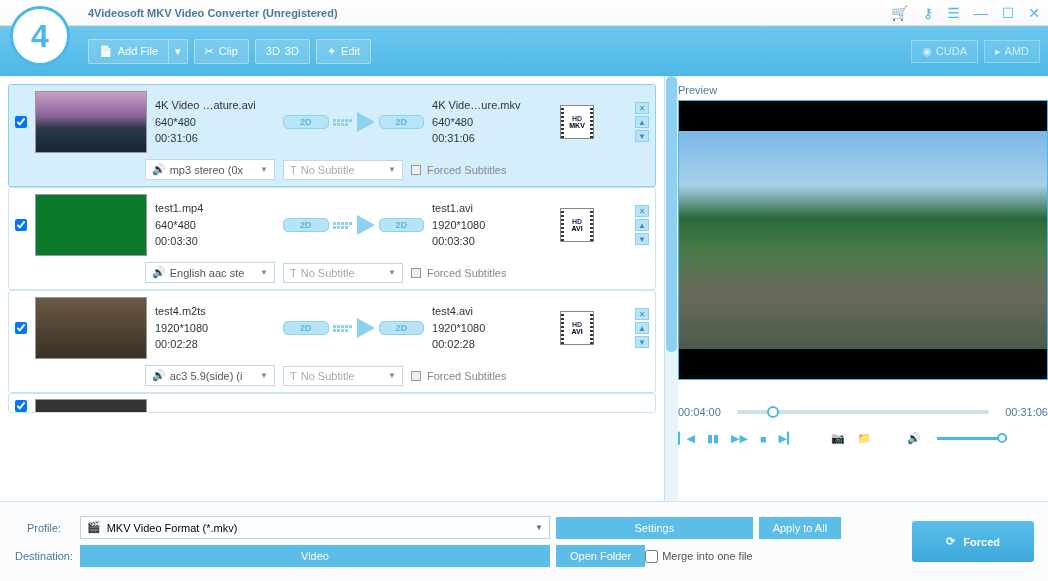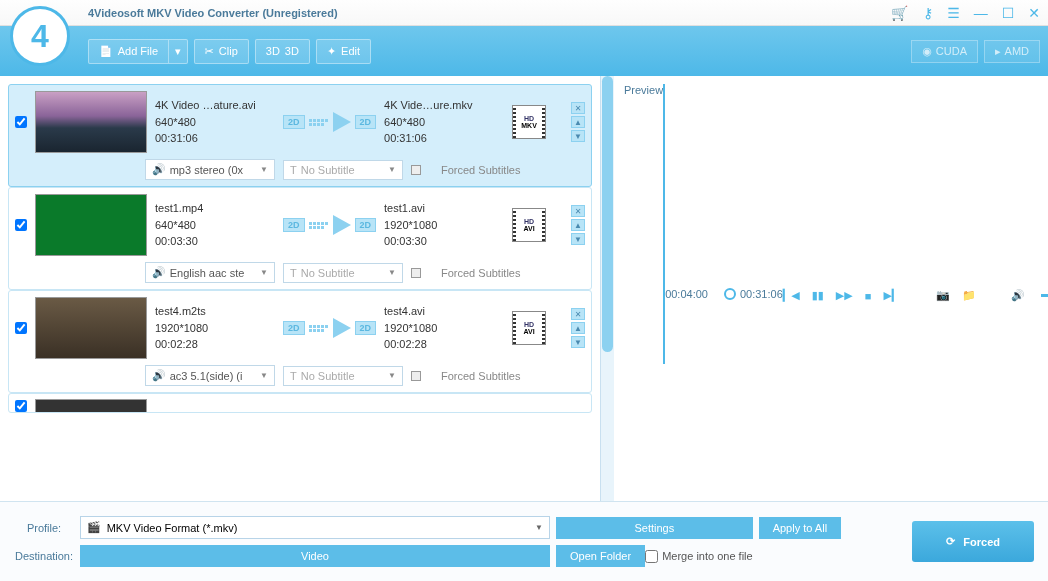--- a/index.html
+++ b/index.html
@@ -24,43 +24,43 @@
 .file-item{border:1px solid #c8e6f5;border-radius:3px;padding:6px;background:#fff}
 .file-item.selected{background:#d4eefb;border-color:#8cd1f0}
 .file-row1{display:flex;align-items:center;gap:8px}
 .chk{width:12px;height:12px}
 .thumb{width:112px;height:62px;background:#333;border:1px solid #999;flex-shrink:0;position:relative;overflow:hidden}
 .thumb.t1{background:linear-gradient(180deg,#c9a0c4 0%,#8a6499 40%,#2a3a4a 60%,#1a2530 100%)}
 .thumb.t2{background:#0a7a2a}
 .thumb.t3{background:linear-gradient(180deg,#6a5a45 0%,#3a3025 100%)}
 .src-info{width:120px;font-size:11px;line-height:1.5;color:#333}
 .arrow-block{display:flex;align-items:center;gap:4px}
-.badge2d{background:#b8e4f7;color:#5cb8e0;border:1px solid #8cd1f0;padding:1px 4px;font-size:9px;font-weight:bold;border-radius:0}
+.badge2d{background:#b8e4f7;color:#5cb8e0;border:1px solid #8cd1f0;padding:1px 16px;font-size:9px;font-weight:bold;border-radius:5px}
 .arrow-dots{width:20px;height:16px;display:flex;flex-wrap:wrap;align-content:center;gap:1px}
 .arrow-dots i{width:3px;height:3px;background:#8cd1f0}
 .arrow-tri{width:0;height:0;border-left:18px solid #8cd1f0;border-top:10px solid transparent;border-bottom:10px solid transparent}
 .dst-info{width:120px;font-size:11px;line-height:1.5;color:#333}
 .fmt-icon{width:34px;height:34px;border:1px solid #888;background:#fff;display:flex;flex-direction:column;align-items:center;justify-content:center;font-size:7px;position:relative}
 .fmt-icon::before,.fmt-icon::after{content:"";position:absolute;width:3px;height:100%;background:repeating-linear-gradient(0deg,#333 0 2px,#fff 2px 4px)}
 .fmt-icon::before{left:0}.fmt-icon::after{right:0}
 .item-ctrls{display:flex;flex-direction:column;gap:2px;margin-left:auto}
 .item-ctrls span{width:14px;height:12px;background:#b8e4f7;border:1px solid #8cd1f0;display:flex;align-items:center;justify-content:center;font-size:8px;color:#4a8ab0;cursor:pointer}
 .file-row2{display:flex;align-items:center;gap:8px;margin-top:6px;padding-left:130px}
 .dd{border:1px solid #c0d8e8;background:#fff;padding:3px 6px;display:flex;align-items:center;gap:4px;font-size:10px;color:#555;cursor:pointer}
 .dd-audio{width:130px}
 .dd-sub{width:120px}
 .dd .caret{margin-left:auto;font-size:8px;color:#888}
-.forced{display:flex;align-items:center;gap:20px;color:#888;font-size:10px}
+.forced{display:flex;align-items:center;gap:6px;color:#888;font-size:10px}
 .forced .sq{width:10px;height:10px;border:1px solid #999;background:#eee}
 .item-partial{border:1px solid #c8e6f5;border-radius:3px;padding:6px 6px 0;background:#fff;height:20px;overflow:hidden;display:flex;align-items:center;gap:8px}
-.preview-panel{width:434px;padding:8px 10px;display:flex;}
+.preview-panel{width:370px;padding:8px 0;display:flex;flex-direction:column}
 .preview-label{color:#4a7a9a;font-size:11px;margin-bottom:4px}
 .preview-box{border:1px solid #4db8e8;background:#000;height:280px;position:relative;overflow:hidden}
 .preview-img{position:absolute;top:30px;bottom:30px;left:0;right:0;background:linear-gradient(180deg,#7ab8e8 0%,#a8d0e8 25%,#2a6a3a 40%,#4a7a4a 55%,#6a6a5a 75%,#4a5a4a 100%)}
-.time-row{display:flex;align-items:center;gap:16px;margin-top:10px;font-size:10px;color:#4a7a9a}
+.time-row{display:flex;align-items:center;gap:16px;margin-top:26px;font-size:10px;color:#4a7a9a}
 .slider{flex:1;height:4px;background:#c8e0f0;position:relative;border-radius:2px}
 .slider-thumb{position:absolute;left:12%;top:-4px;width:12px;height:12px;background:#fff;border:2px solid #4db8e8;border-radius:50%}
 .player-ctrls{display:flex;align-items:center;gap:12px;margin-top:14px;color:#4db8e8;font-size:13px}
 .player-ctrls span{cursor:pointer}
 .vol-slider{width:70px;height:3px;background:#4db8e8;position:relative;margin-left:4px}
 .vol-thumb{position:absolute;right:0;top:-4px;width:10px;height:10px;background:#fff;border:2px solid #4db8e8;border-radius:50%}
 .vscroll{width:14px;background:#e8f4fb;border-left:1px solid #c8e0f0;position:relative}
 .vscroll-thumb{position:absolute;top:0;left:1px;right:1px;height:65%;background:#8cd1f0;border-radius:6px}
 .bottom{height:80px;border-top:1px solid #d0e4f0;padding:10px 14px;display:flex;align-items:center;gap:10px;background:#fafcfe}
 .bottom-left{display:grid;grid-template-columns:60px 470px auto auto;gap:6px 6px;align-items:center}
@@ -277,21 +277,21 @@
             </div>
       <div class="item-ctrls">
         <span>✕</span>
         <span>▲</span>
         <span>▼</span>
       </div>
     </div>
     <div class="file-row2">
       <div class="dd dd-audio">
         <span>🔊</span>
-        <span>ac3 5.1(side) (i</span>
+        <span>ac3 5.9(side) (i</span>
         <span class="caret">▼</span>
       </div>
       <div class="dd dd-sub">
         <span style="color:#aaa">T</span>
         <span style="color:#aaa">No Subtitle</span>
         <span class="caret">▼</span>
       </div>
       <div class="forced">
         <span class="sq"></span>
         <span>Forced Subtitles</span>

